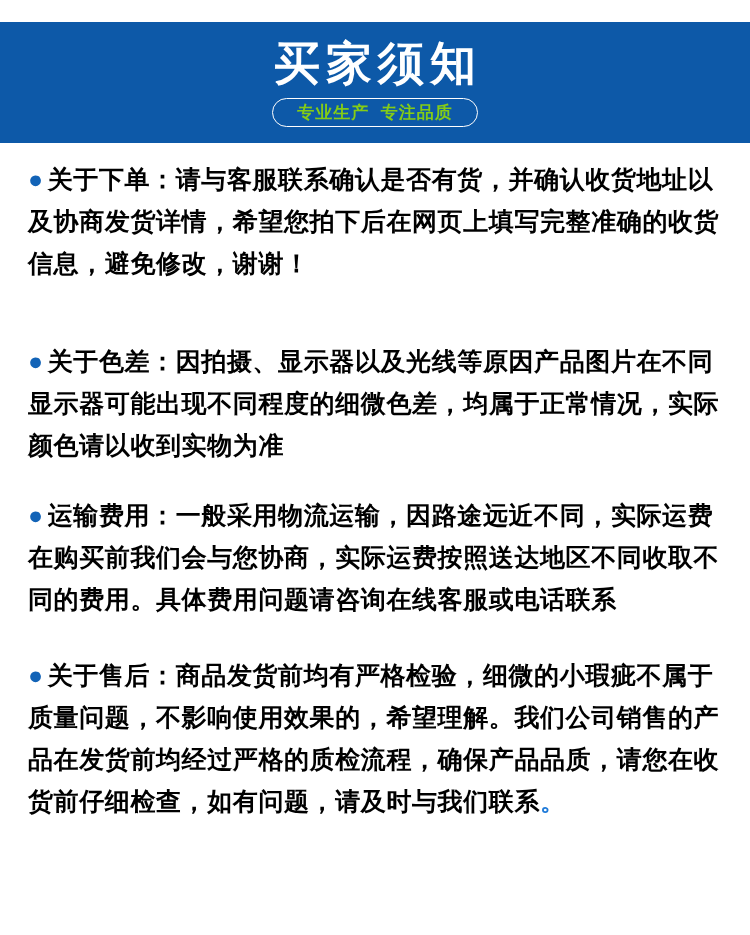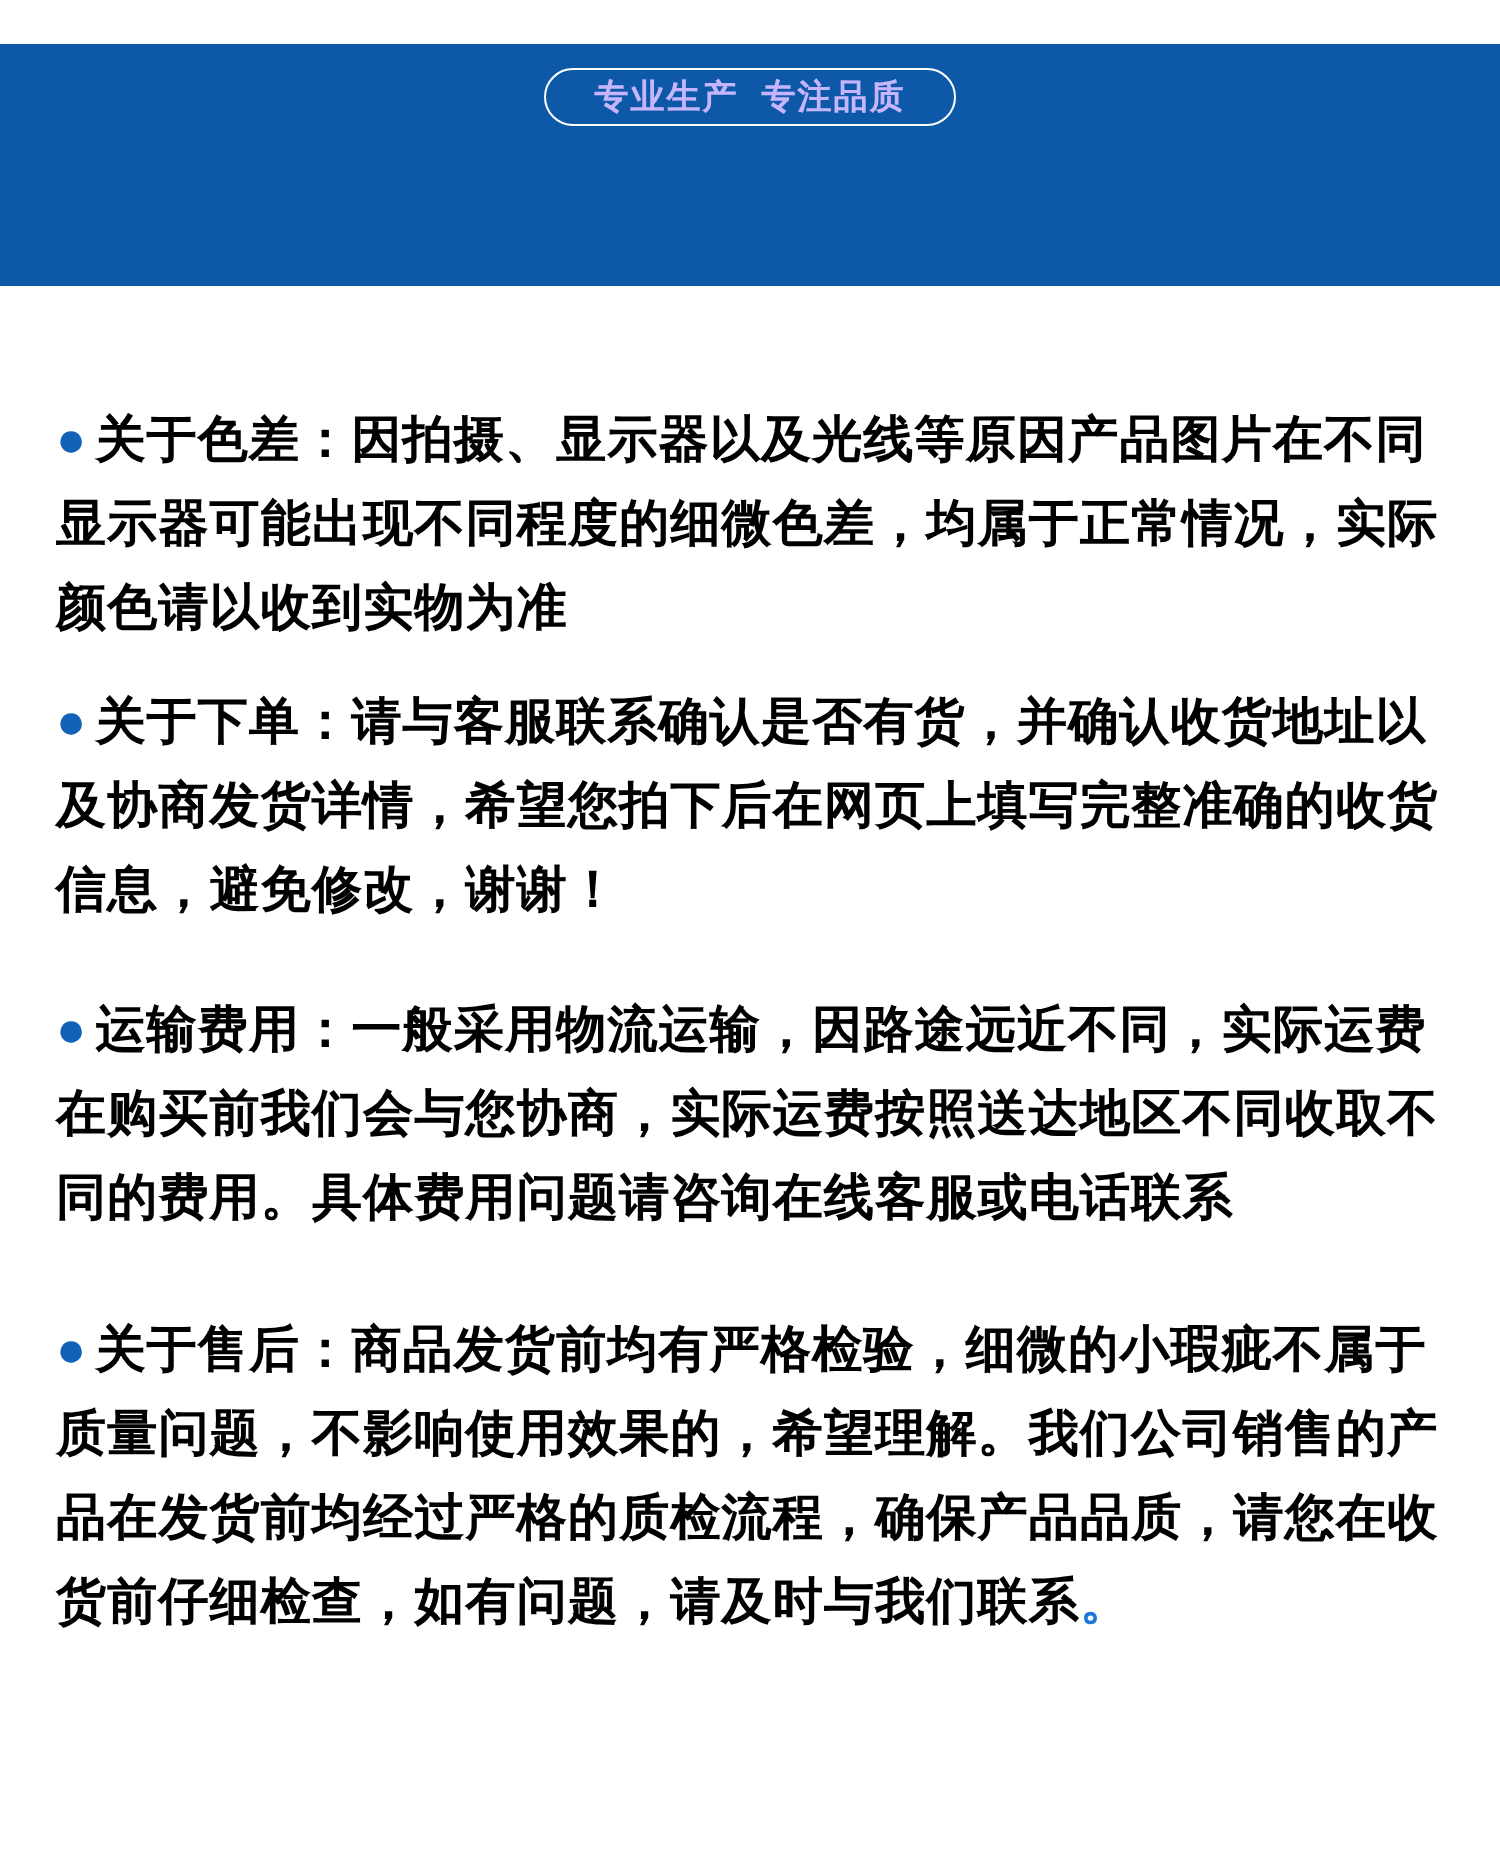--- a/index.html
+++ b/index.html
@@ -26,21 +26,21 @@
     line-height: 1;
     letter-spacing: 6px;
     text-indent: 6px; 
     white-space: pre;
   }
   .banner-badge {
     margin-top: 12px;
     border: 1px solid #ffffff;
     border-radius: 16px;
     padding: 5px 24px;
-    color: #c4b5fd;
+    color: #84cc16;
     font-size: 17px;
     font-weight: bold;
     line-height: 1;
     letter-spacing: 1px;
     white-space: pre;
   }
 
   .content {
     padding: 0 28px;
     color: var(--text, #000000);
@@ -66,28 +66,29 @@
   }
 </style>
 </head>
 <body>
 
 <div class="page">
 
   <div class="top-gap"></div>
 
   <header class="banner">
+    <div class="banner-title">买家须知</div>
     <div class="banner-badge">专业生产  专注品质</div>
   </header>
 
   <section class="content">
 
+    <p class="notice notice-2"><span class="bullet">●</span><span>关于下单：请与客服联系确认是否有货，并确认收货地址以及协商发货详情，希望您拍下后在网页上填写完整准确的收货信息，避免修改，谢谢！</span><span class="blue-period"></span></p>
+
     <p class="notice notice-1"><span class="bullet">●</span><span>关于色差：因拍摄、显示器以及光线等原因产品图片在不同显示器可能出现不同程度的细微色差，均属于正常情况，实际颜色请以收到实物为准</span><span class="blue-period"></span></p>
-
-    <p class="notice notice-2"><span class="bullet">●</span><span>关于下单：请与客服联系确认是否有货，并确认收货地址以及协商发货详情，希望您拍下后在网页上填写完整准确的收货信息，避免修改，谢谢！</span><span class="blue-period"></span></p>
 
 
     <p class="notice notice-4"><span class="bullet">●</span><span>运输费用：一般采用物流运输，因路途远近不同，实际运费在购买前我们会与您协商，实际运费按照送达地区不同收取不同的费用。具体费用问题请咨询在线客服或电话联系</span><span class="blue-period"></span></p>
 
     <p class="notice notice-5"><span class="bullet">●</span><span>关于售后：商品发货前均有严格检验，细微的小瑕疵不属于质量问题，不影响使用效果的，希望理解。我们公司销售的产品在发货前均经过严格的质检流程，确保产品品质，请您在收货前仔细检查，如有问题，请及时与我们联系</span><span class="blue-period">。</span></p>
 
   </section>
 
 </div>
 

